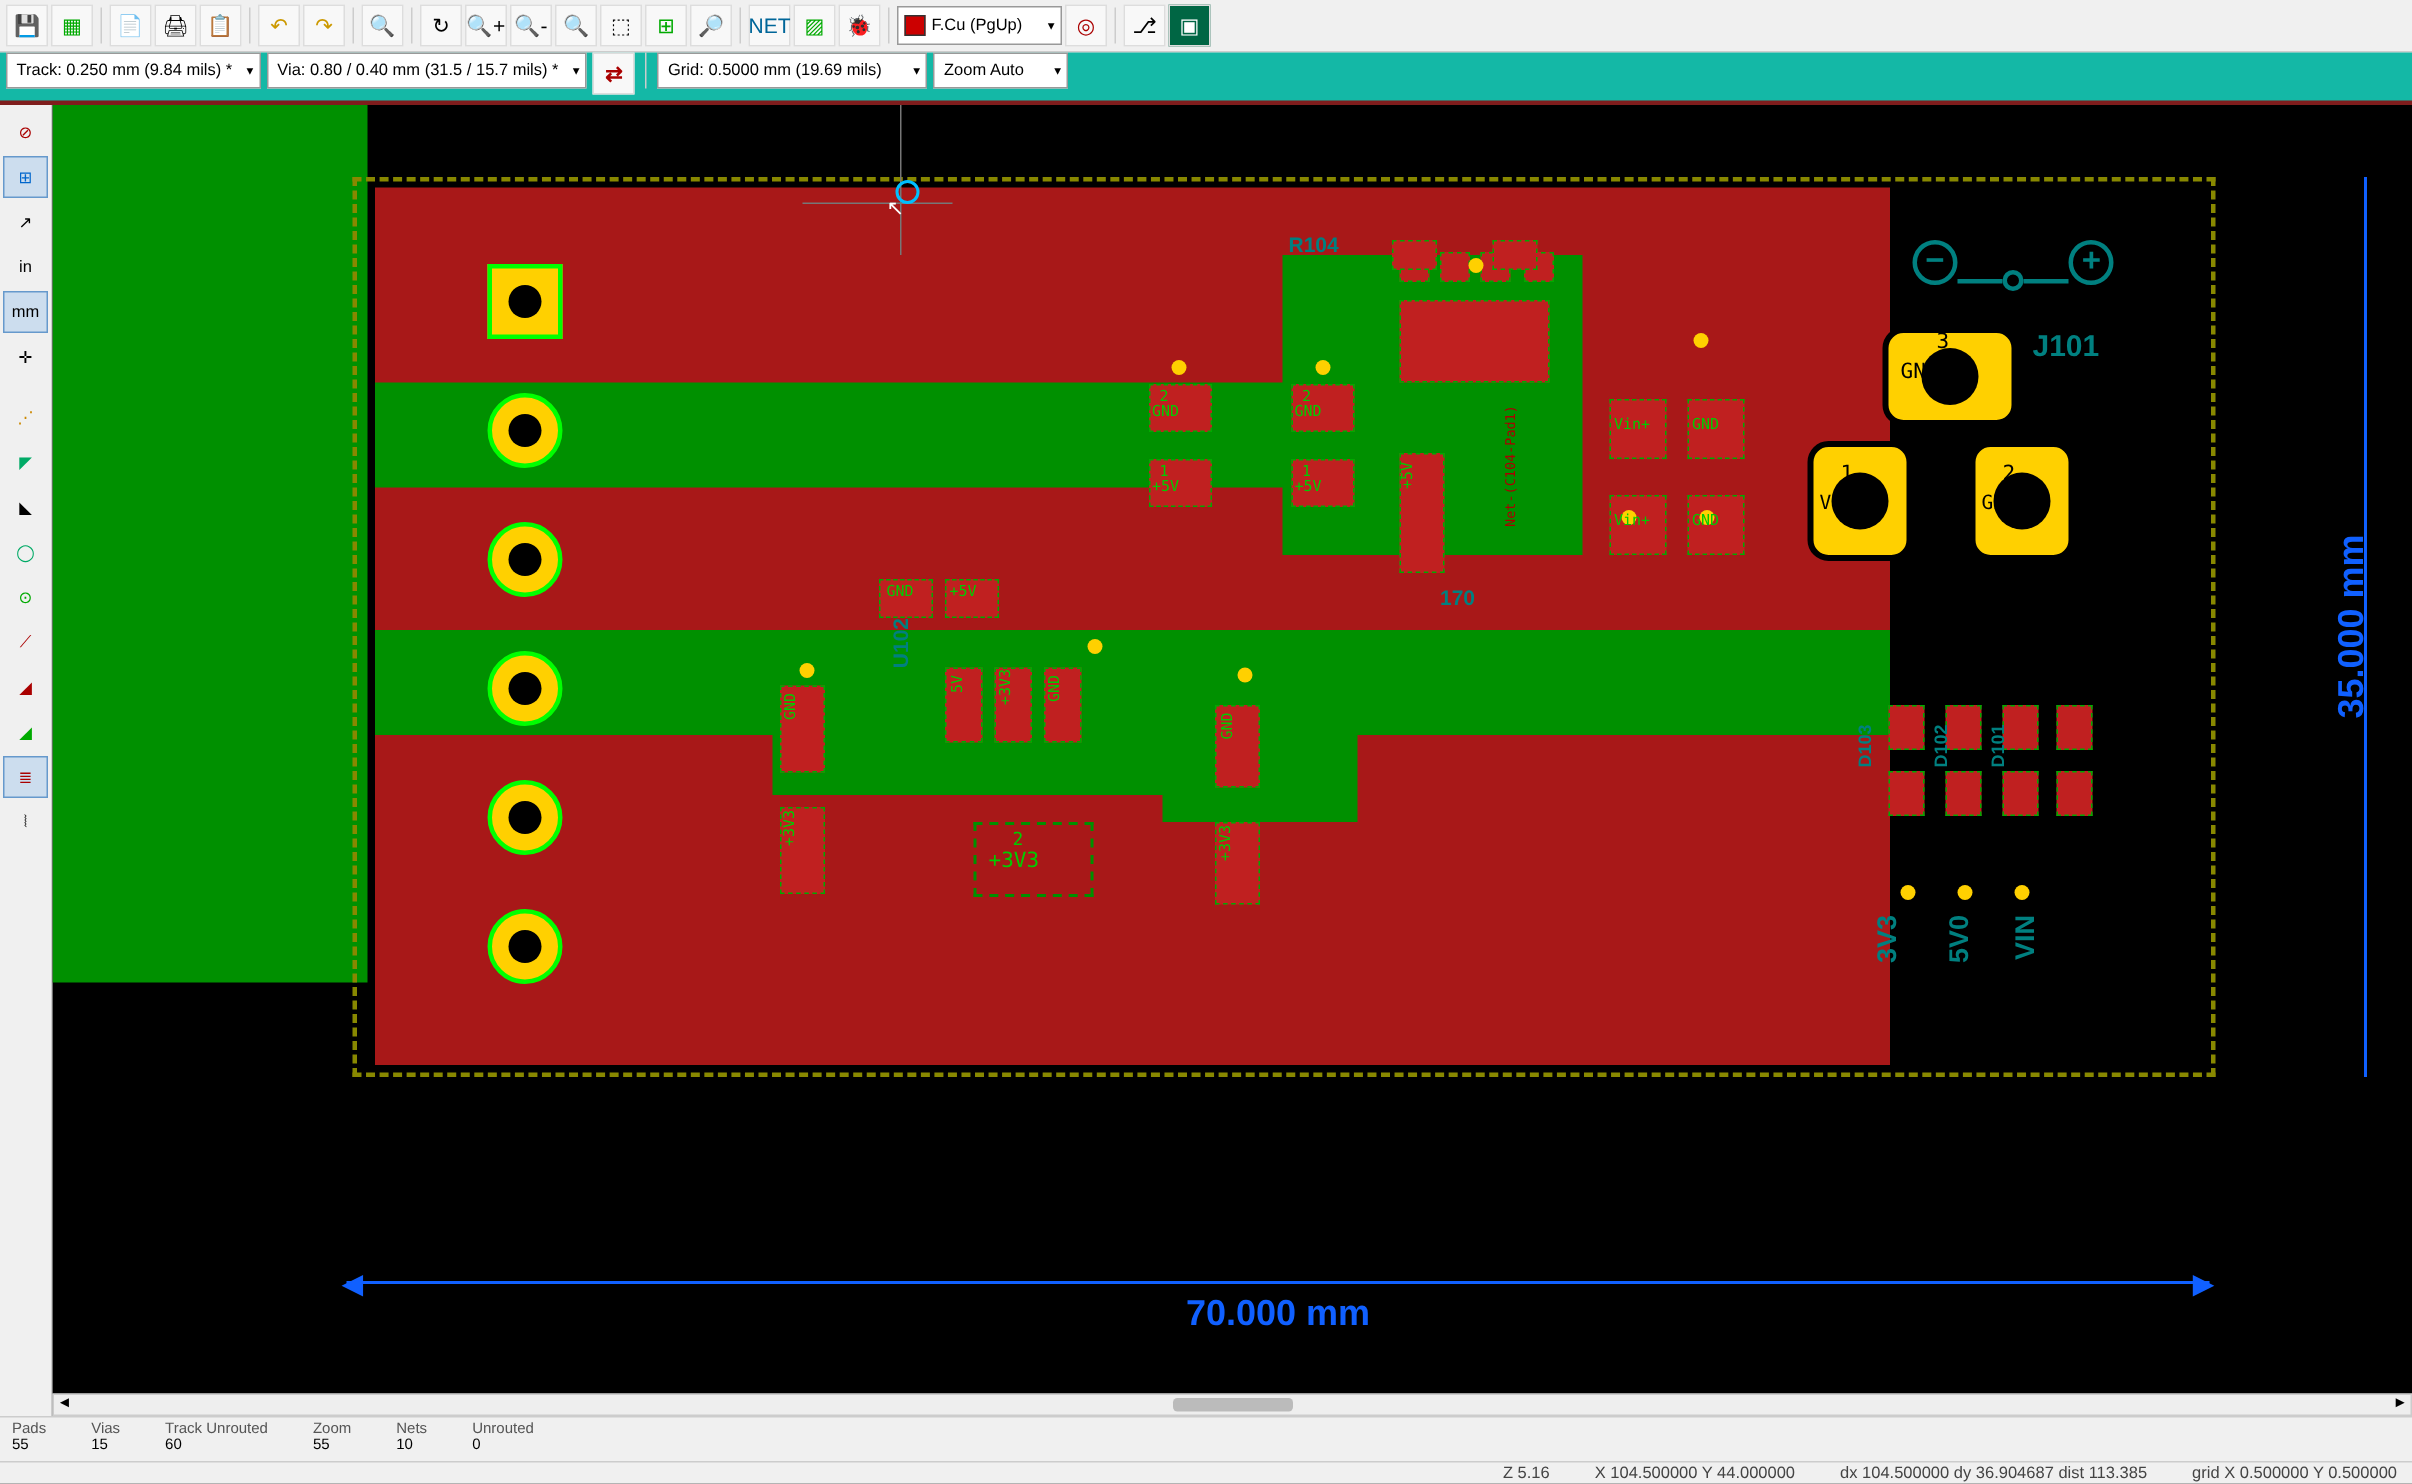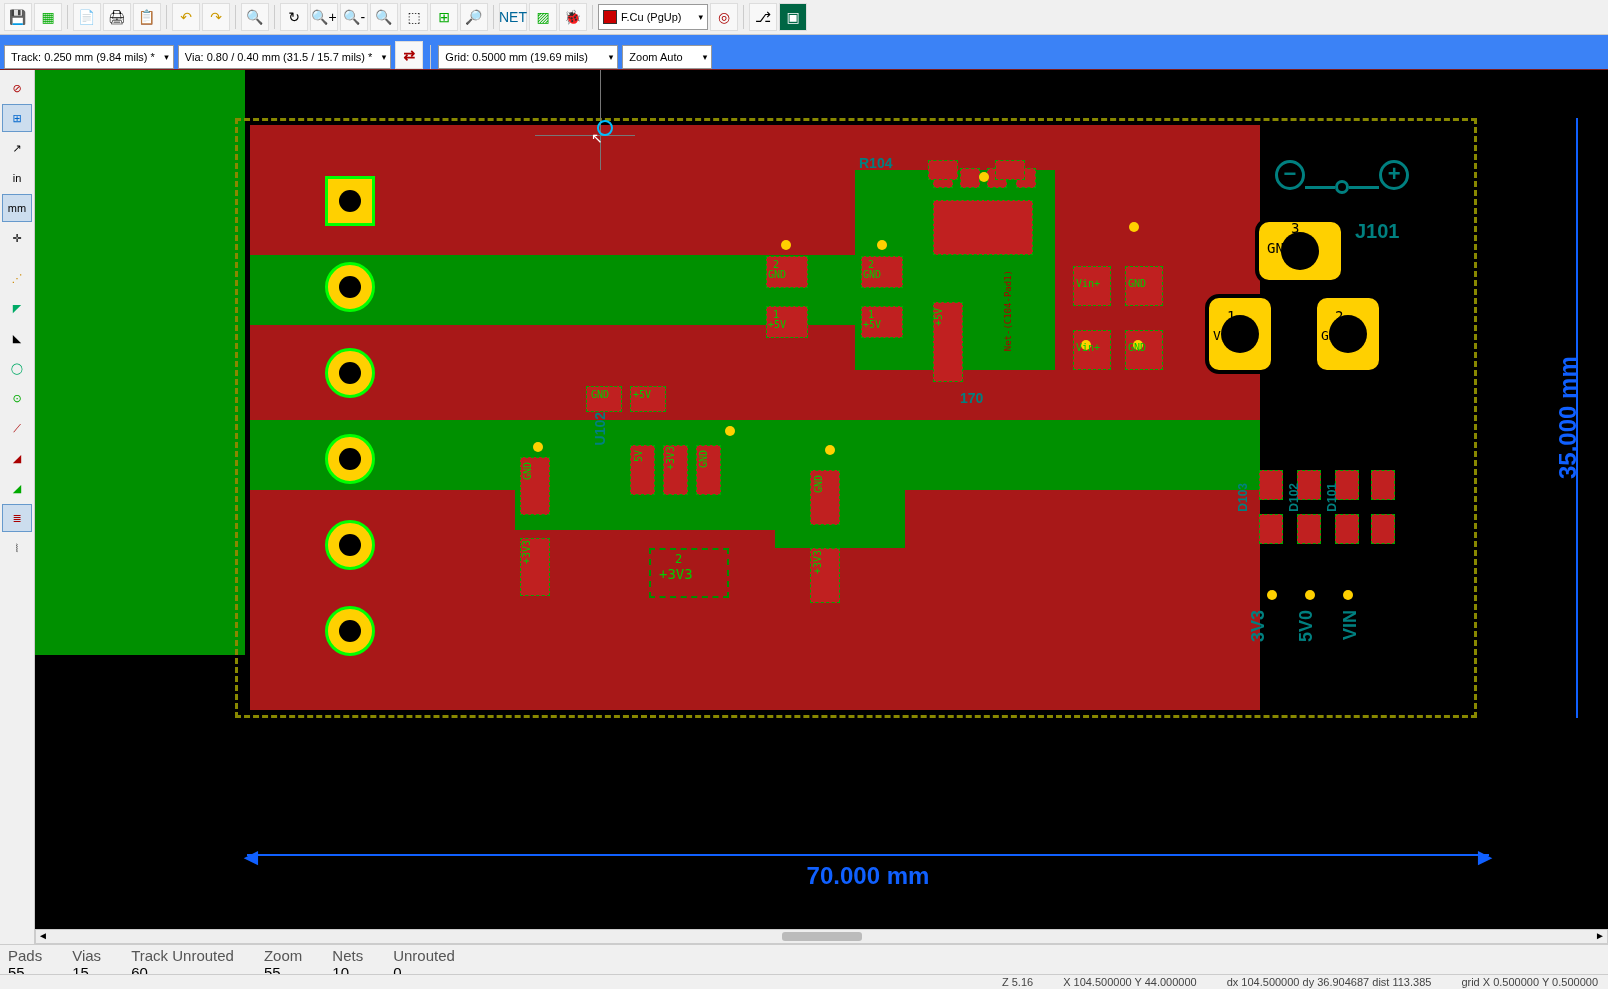--- a/index.html
+++ b/index.html
@@ -7,21 +7,21 @@
 
 
 .toolbar1 { height: 35px; background: #f0f0f0; border-bottom: 1px solid #ccc; display: flex; align-items: center; padding: 0 4px; gap: 2px; }
 .tool-btn { width: 28px; height: 28px; background: #f8f8f8; border: 1px solid #ddd; display: flex; align-items: center; justify-content: center; cursor: pointer; font-size: 14px; }
 .tool-sep { width: 1px; height: 24px; background: #ccc; margin: 0 3px; }
 .layer-select { height: 26px; border: 1px solid #999; padding: 0 20px 0 4px; display: flex; align-items: center; gap: 4px; min-width: 110px; position: relative; background: #fff; }
 .layer-swatch { width: 14px; height: 14px; background: #c00; border: 1px solid #333; }
 .layer-arrow { position: absolute; right: 4px; font-size: 9px; }
 
 
-.toolbar2 { height: 35px; background: #3b82f6; border-bottom: 1px solid #7f1d1d; display: flex; align-items: flex-end; padding: 0 4px; gap: 4px; }
+.toolbar2 { height: 35px; background: #14b8a6; border-bottom: 3px solid #7f1d1d; display: flex; align-items: flex-start; padding: 0 4px; gap: 4px; }
 .combo { height: 24px; border: 1px solid #999; background: #fff; display: flex; align-items: center; padding: 0 18px 0 6px; position: relative; font-size: 11px; }
 .combo .arrow { position: absolute; right: 4px; font-size: 9px; }
 
 
 .left-toolbar { position: absolute; left: 0; top: 70px; width: 35px; bottom: 45px; background: #f0f0f0; border-right: 1px solid #ccc; display: flex; flex-direction: column; align-items: center; padding-top: 4px; gap: 2px; }
 .left-btn { width: 30px; height: 28px; display: flex; align-items: center; justify-content: center; cursor: pointer; border: 1px solid transparent; }
 .left-btn.active { background: #cde; border: 1px solid #69c; }
 
 
 .canvas-wrap { position: absolute; left: 35px; top: 70px; right: 0; bottom: 45px; background: #000; overflow: hidden; }
@@ -31,21 +31,21 @@
 .board-outline { position: absolute; left: 200px; top: 48px; width: 1242px; height: 600px; border: 3px dashed #888800; }
 .copper-fill { position: absolute; background: #a81818; }
 .main-fill { left: 215px; top: 55px; width: 1010px; height: 585px; }
 .right-fill { left: 1225px; top: 55px; width: 210px; height: 585px; background: #009000; }
 .trace-h { position: absolute; background: #009000; }
 .trace1 { left: 215px; top: 185px; width: 700px; height: 70px; }
 .trace2 { left: 215px; top: 350px; width: 1010px; height: 70px; }
 .trace3 { left: 820px; top: 100px; width: 200px; height: 200px; }
 
 
-.dim-h { position: absolute; left: 212px; bottom: 60px; width: 1242px; height: 40px; color: #1060ff; font-size: 24px; font-weight: bold; text-align: center; }
+.dim-h { position: absolute; left: 196px; bottom: 60px; width: 1242px; height: 40px; color: #1060ff; font-size: 24px; font-weight: bold; text-align: center; }
 .dim-h-line { position: absolute; left: 0; right: 0; top: 10px; border-top: 2px solid #1060ff; }
 .dim-h-line::before { content: "◄"; position: absolute; left: -8px; top: -13px; color: #1060ff; }
 .dim-h-line::after { content: "►"; position: absolute; right: -8px; top: -13px; color: #1060ff; }
 .dim-v { position: absolute; right: 20px; top: 48px; height: 600px; width: 40px; color: #1060ff; font-size: 24px; font-weight: bold; display: flex; align-items: center; justify-content: center; writing-mode: vertical-rl; transform: rotate(180deg); }
 .dim-v-line { position: absolute; right: 30px; top: 48px; bottom: 60px; height: 600px; border-right: 2px solid #1060ff; }
 
 
 .pad-round { position: absolute; width: 50px; height: 50px; border-radius: 50%; background: #ffd000; border: 3px solid #00ff00; }
 .pad-round::after { content: ""; position: absolute; left: 50%; top: 50%; width: 22px; height: 22px; background: #000; border-radius: 50%; transform: translate(-50%,-50%); }
 .pad-square { position: absolute; width: 50px; height: 50px; background: #ffd000; border: 3px solid #00ff00; }
@@ -57,21 +57,21 @@
 .net-label { position: absolute; color: #009000; font-size: 10px; font-family: monospace; }
 .comp-label { position: absolute; color: #008080; font-size: 14px; font-weight: bold; }
 
 
 .hscroll { position: absolute; left: 35px; right: 0; bottom: 45px; height: 15px; background: #eee; border: 1px solid #ccc; }
 .hscroll::before { content: "◄"; position: absolute; left: 2px; top: 0; font-size: 10px; }
 .hscroll::after { content: "►"; position: absolute; right: 2px; top: 0; font-size: 10px; }
 .hscroll-thumb { position: absolute; left: 50%; top: 2px; width: 80px; height: 9px; background: #bbb; border-radius: 3px; transform: translateX(-50%); }
 
 
-.status1 { position: absolute; left: 0; right: 0; bottom: 15px; height: 30px; background: #f0f0f0; border-top: 1px solid #ccc; display: flex; padding: 2px 8px; gap: 30px; font-size: 15px; }
+.status1 { position: absolute; left: 0; right: 0; bottom: 15px; height: 30px; background: #f0f0f0; border-top: 1px solid #ccc; display: flex; padding: 2px 8px; gap: 30px; font-size: 10px; }
 .stat-col { display: flex; flex-direction: column; }
 .stat-col .label { color: #555; }
 .status2 { position: absolute; left: 0; right: 0; bottom: 0; height: 15px; background: #f0f0f0; border-top: 1px solid #ccc; display: flex; justify-content: flex-end; gap: 30px; padding: 0 10px; font-size: 11px; align-items: center; color: #444; }
 
 
 .cursor-mark { position: absolute; left: 550px; top: 50px; width: 30px; height: 30px; }
 .cursor-mark::before { content: ""; position: absolute; left: 50%; top: -50px; height: 100px; border-left: 1px solid #777; }
 .cursor-mark::after { content: ""; position: absolute; top: 50%; left: -50px; width: 100px; border-top: 1px solid #777; }
 .mouse-ptr { position: absolute; left: 556px; top: 60px; font-size: 14px; color: #fff; }
 

